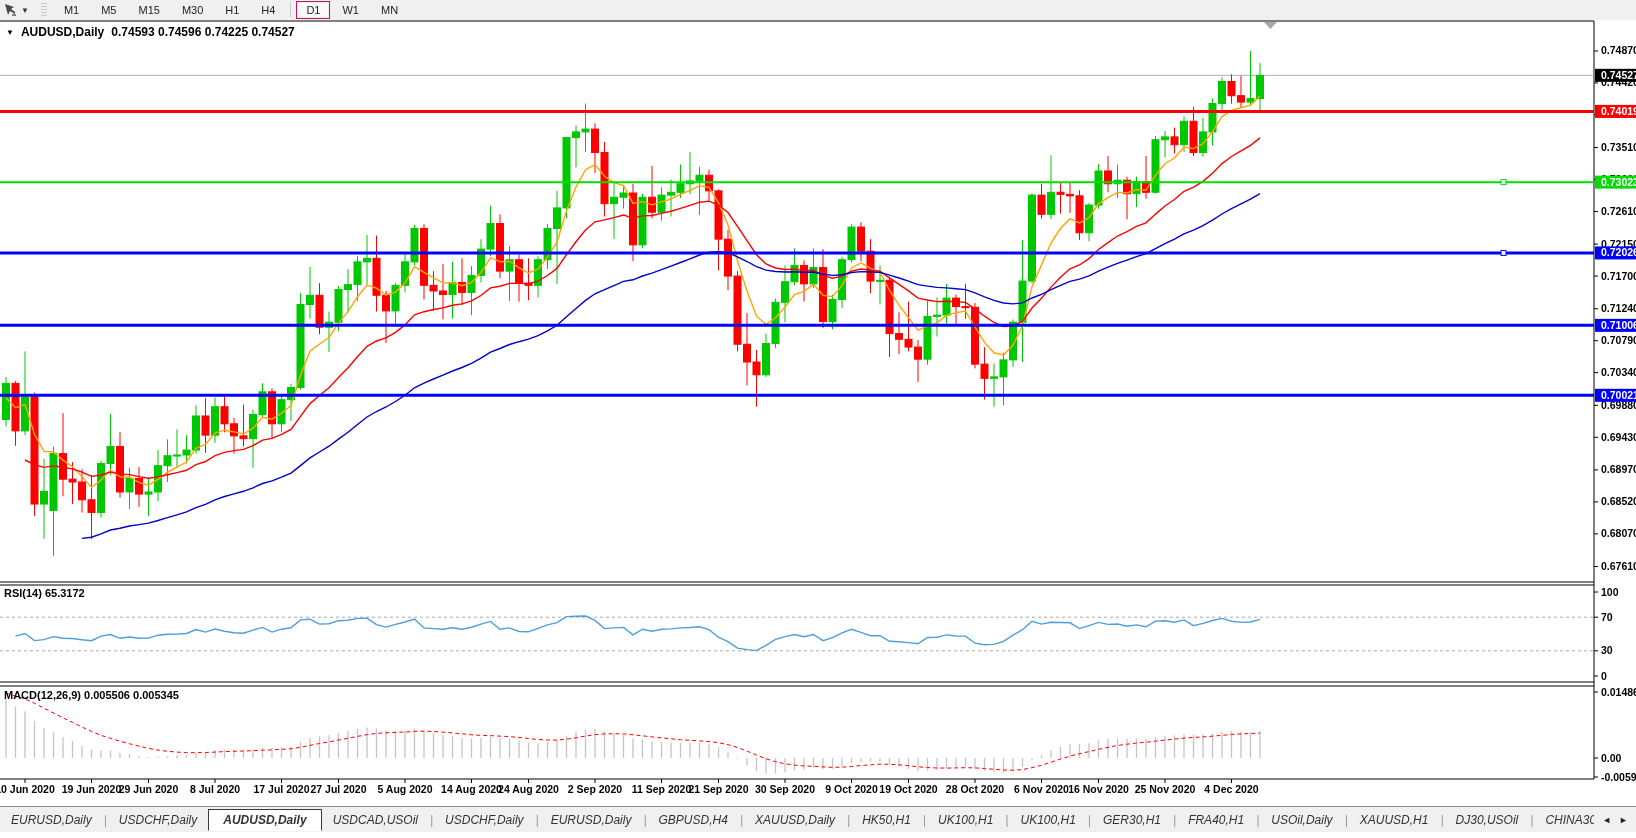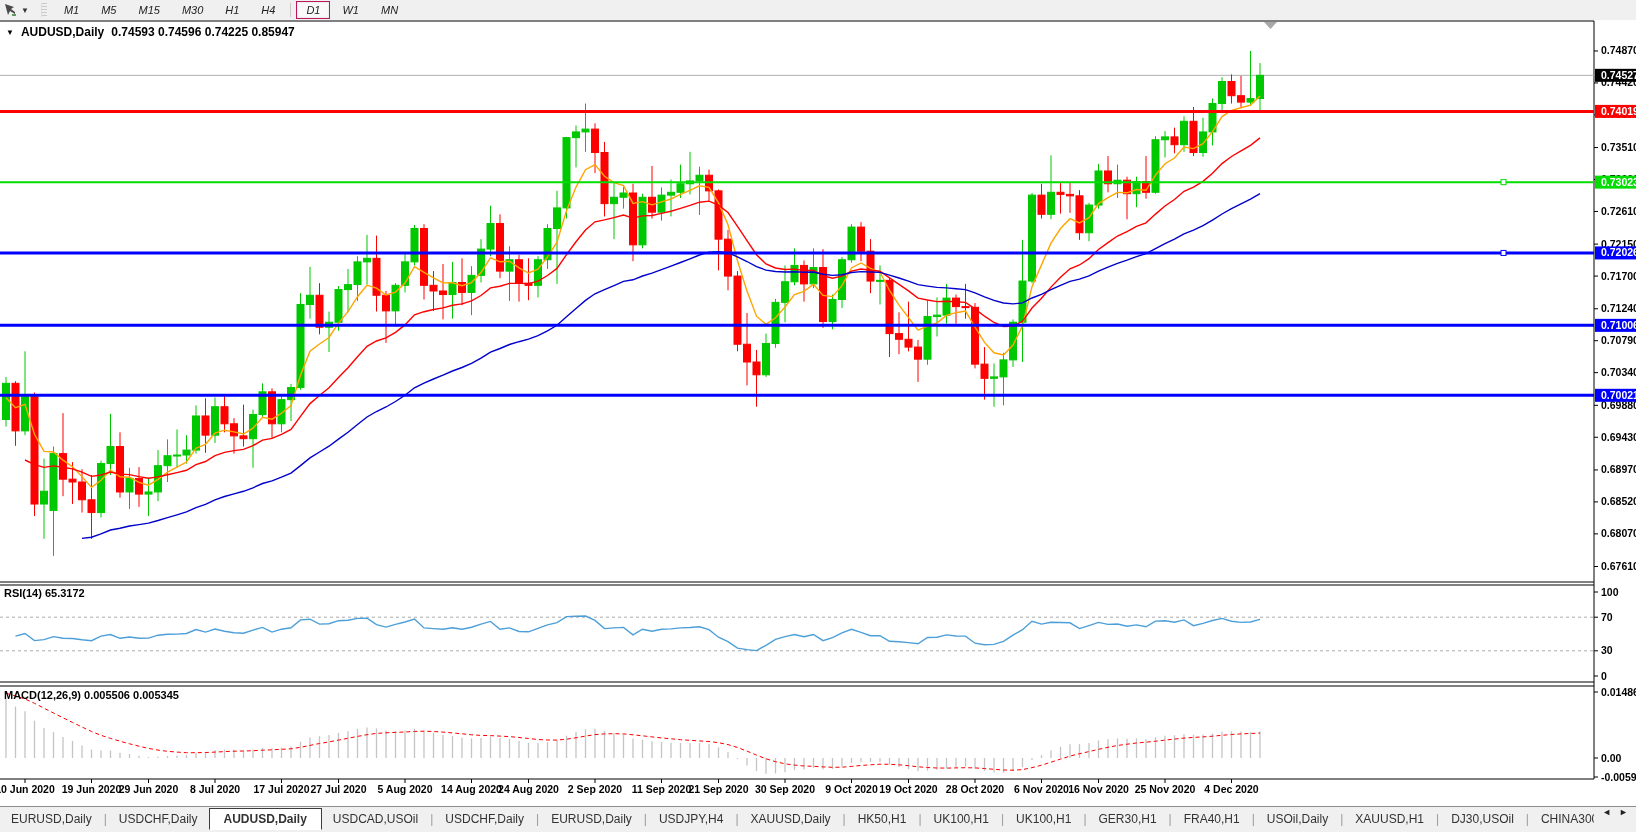--- a/index.html
+++ b/index.html
@@ -3,31 +3,31 @@
 <meta charset="utf-8">
 <style>
   html,body{margin:0;padding:0;background:#fff;width:1636px;height:838px;overflow:hidden;
     font-family:"Liberation Sans",sans-serif;-webkit-font-smoothing:antialiased;}
   
   .toolbar{position:absolute;left:0;top:0;width:1636px;height:20px;background:#f0f0f0;
     border-bottom:1px solid #a9a9a9;display:flex;align-items:center;font-size:11px;color:#222;}
   .tool-icon-group{display:flex;align-items:center;padding:0 6px 0 3px;}
   .caret{font-size:8px;color:#333;margin-left:4px;}
   .grip{width:5px;height:14px;margin:0 6px;background:repeating-linear-gradient(to bottom,#c9c9c9 0 1px,#f0f0f0 1px 3px);border-left:1px solid #dcdcdc;}
-  .tf-btn{padding:2px 9px;margin:0 1px;border:1px solid transparent;cursor:default;font-style:italic;}
+  .tf-btn{padding:2px 9px;margin:0 1px;border:1px solid transparent;cursor:default;}
   .tf-btn.active{background:#fafafa;border:1px solid #be185d;box-shadow:inset 0 0 2px #cfcfcf;}
   .tf-sep{width:1px;height:14px;background:#c9c9c9;margin:0 4px;}
   
   #chart-svg{position:absolute;left:0;top:20px;}
   .chart-title{position:absolute;left:6px;top:25px;font-size:12px;font-weight:bold;color:#000;
     display:flex;align-items:center;gap:7px;z-index:5;}
   .chart-title .tri{font-size:8px;}
   
   .tabbar{position:absolute;left:0;top:806px;width:1636px;height:25px;background:#f0f0f0;
-    border-top:1px solid #8c8c8c;display:flex;align-items:flex-start;font-size:12px;color:#333;}
+    border-top:1px solid #8c8c8c;display:flex;align-items:center;font-size:12px;color:#333;font-style:italic;}
   .tabs-scroll{display:flex;align-items:center;overflow:hidden;white-space:nowrap;flex:1;}
   .tab{padding:4px 11px;cursor:default;}
   .tab.active{background:#fff;border:1px solid #3c3c3c;border-bottom:1px solid #fff;
     font-weight:bold;padding:3px 14px;margin-top:1px;}
   .tab-sep{color:#9a9a9a;padding:0 1px;}
   .tab-arrows{display:flex;align-items:center;gap:8px;padding:0 8px;font-size:9px;color:#222;}
   .tab-arrows span{cursor:default;}
 </style>
 </head>
 <body>
@@ -51,21 +51,21 @@
       <div class="tf-sep"></div>
       <div class="tf-btn active">D1</div>
       <div class="tf-btn">W1</div>
       <div class="tf-btn">MN</div>
     </div>
 </div>
 
 <div class="chart-title">
   <span class="tri">▼</span>
   <span>AUDUSD,Daily</span>
-  <span>0.74593 0.74596 0.74225 0.85947</span>
+  <span>0.74593 0.74596 0.74225 0.74527</span>
 </div>
 
 <svg id="chart-svg" width="1636" height="786">
     <rect x="0" y="0" width="1636" height="786" fill="#ffffff"></rect>
     <line x1="0" y1="1" x2="1594" y2="1" stroke="#000" stroke-width="1"></line>
     <line x1="0" y1="562" x2="1594" y2="562" stroke="#000" stroke-width="1"></line>
     <line x1="0" y1="565" x2="1594" y2="565" stroke="#000" stroke-width="1"></line>
     <line x1="0" y1="662" x2="1594" y2="662" stroke="#000" stroke-width="1"></line>
     <line x1="0" y1="666" x2="1594" y2="666" stroke="#000" stroke-width="1"></line>
     <line x1="0" y1="759" x2="1594" y2="759" stroke="#000" stroke-width="1"></line>
@@ -618,21 +618,21 @@
       <div class="tab">EURUSD,Daily</div>
       <span class="tab-sep">|</span>
       <div class="tab">USDCHF,Daily</div>
       <div class="tab active">AUDUSD,Daily</div>
       <div class="tab">USDCAD,USOil</div>
       <span class="tab-sep">|</span>
       <div class="tab">USDCHF,Daily</div>
       <span class="tab-sep">|</span>
       <div class="tab">EURUSD,Daily</div>
       <span class="tab-sep">|</span>
-      <div class="tab">USDJPY,H4</div>
+      <div class="tab">GBPUSD,H4</div>
       <span class="tab-sep">|</span>
       <div class="tab">XAUUSD,Daily</div>
       <span class="tab-sep">|</span>
       <div class="tab">HK50,H1</div>
       <span class="tab-sep">|</span>
       <div class="tab">UK100,H1</div>
       <span class="tab-sep">|</span>
       <div class="tab">UK100,H1</div>
       <span class="tab-sep">|</span>
       <div class="tab">GER30,H1</div>

